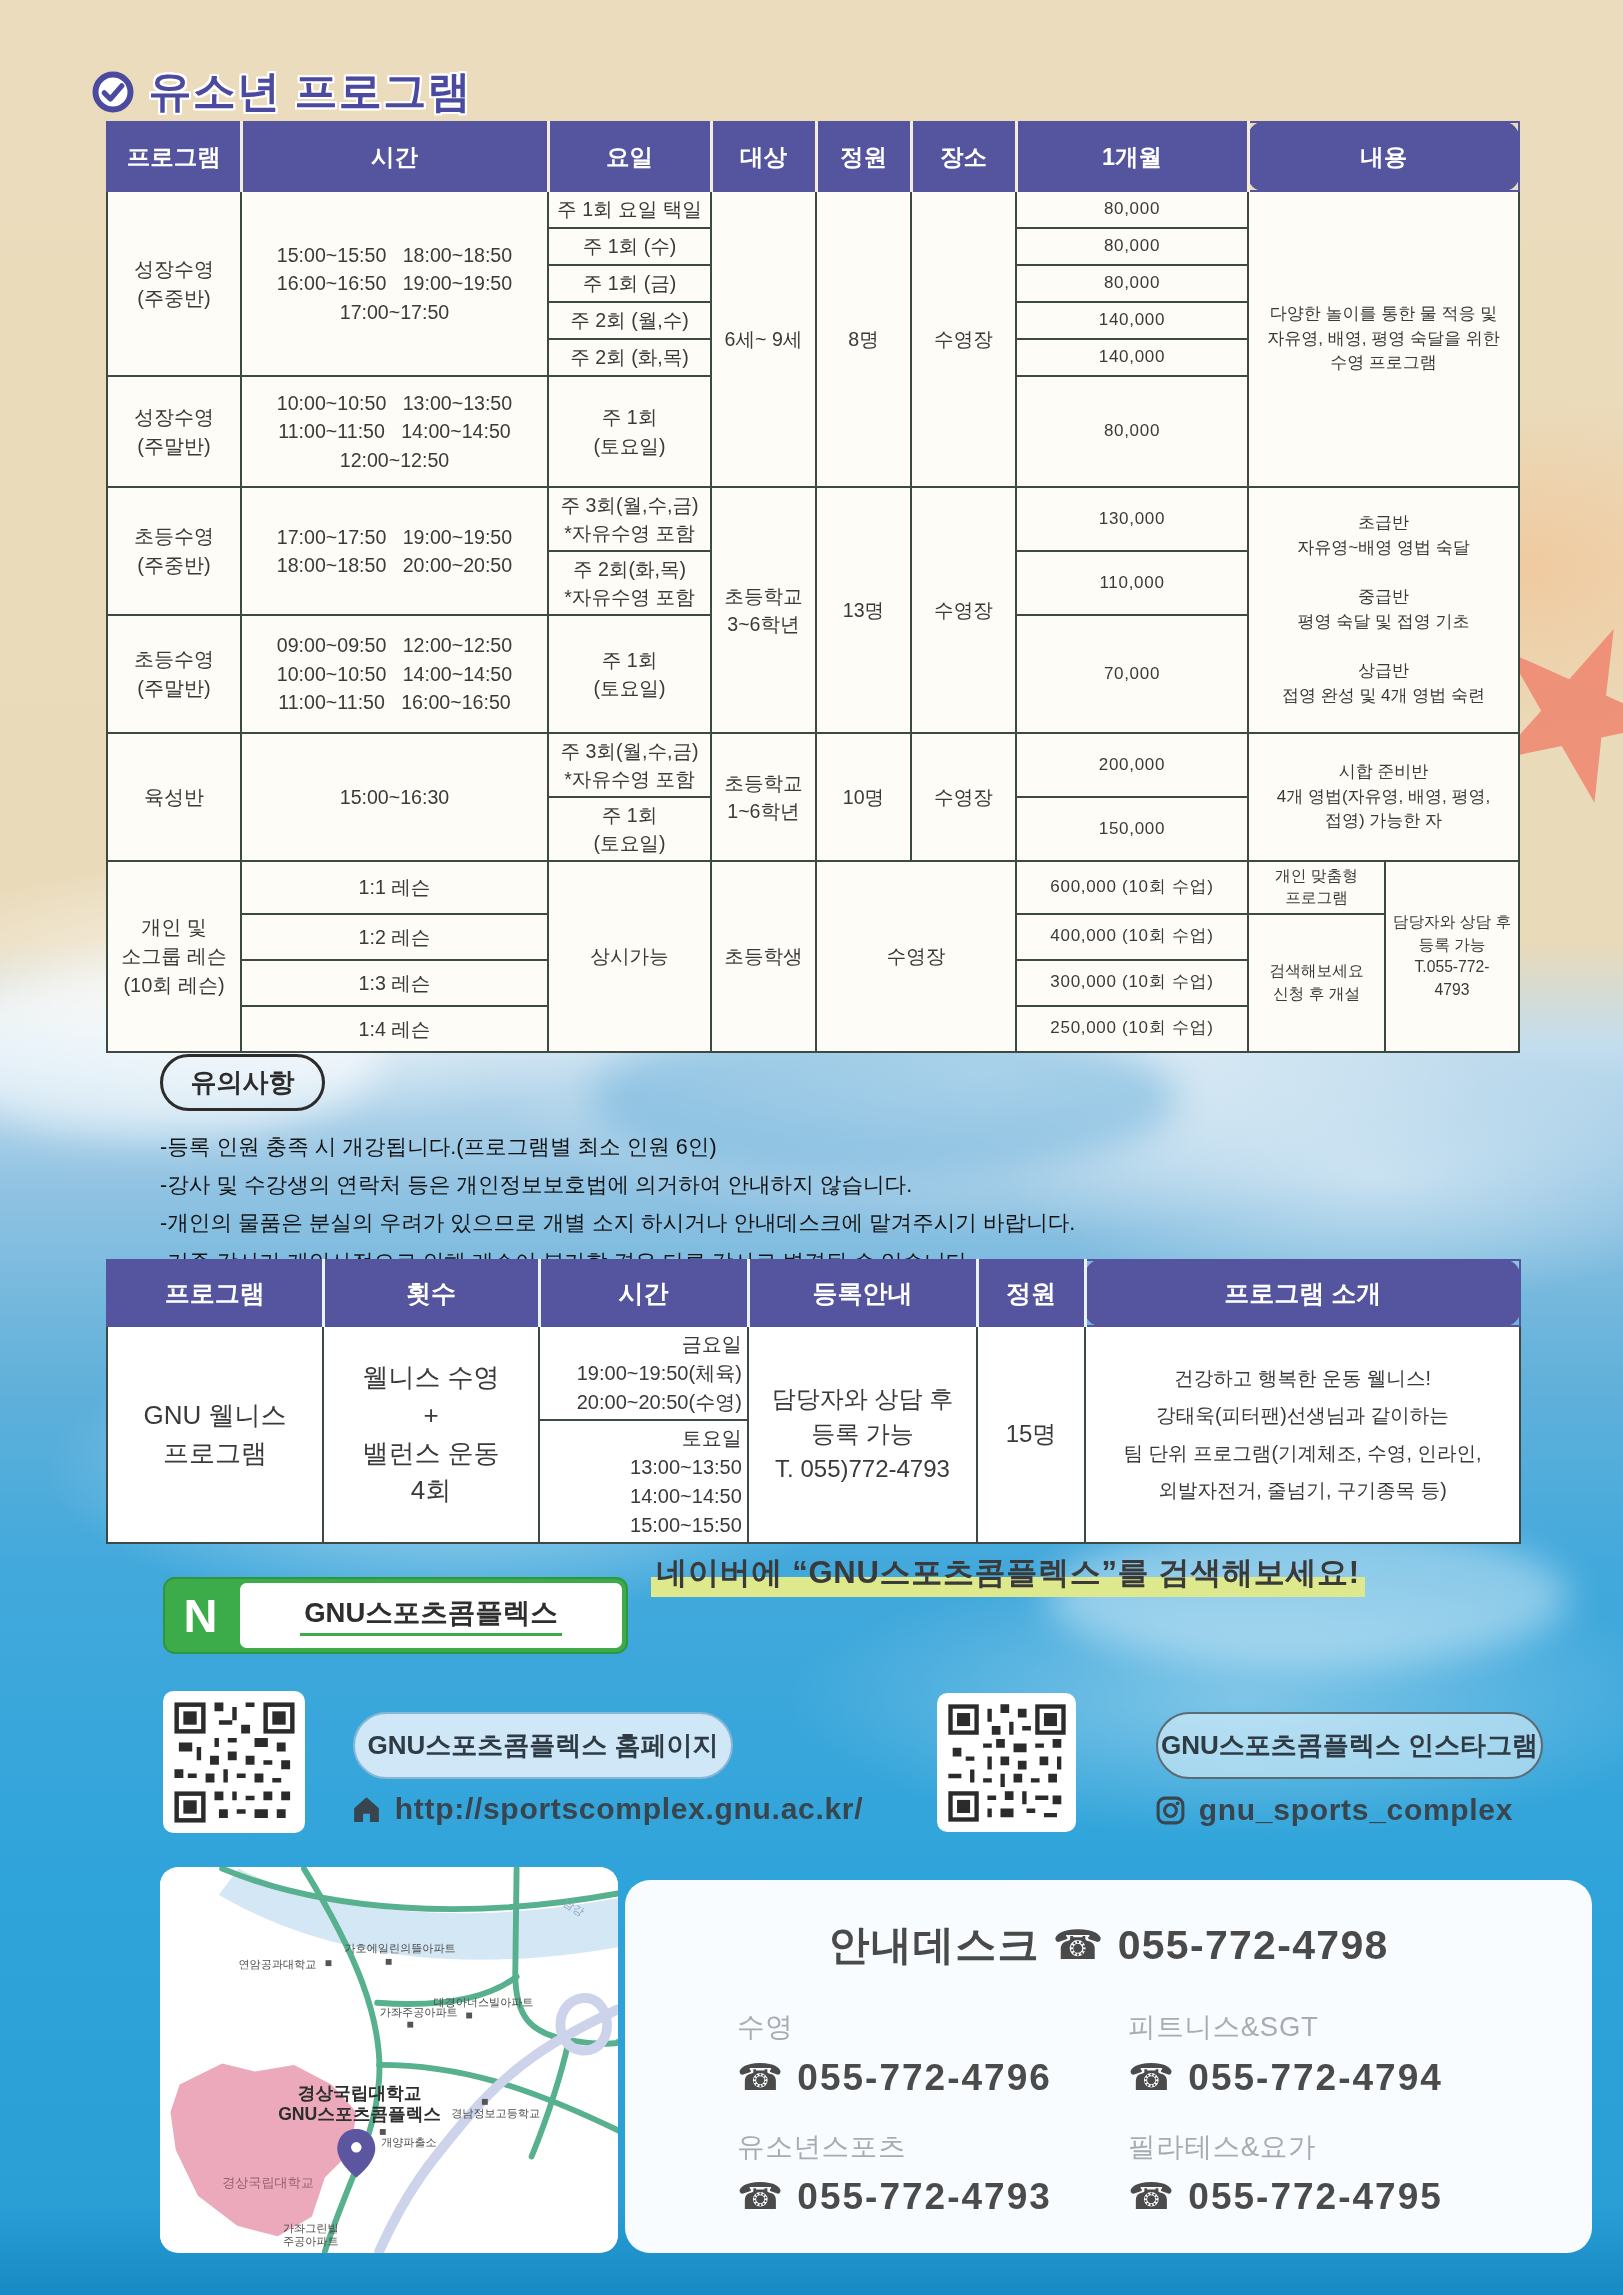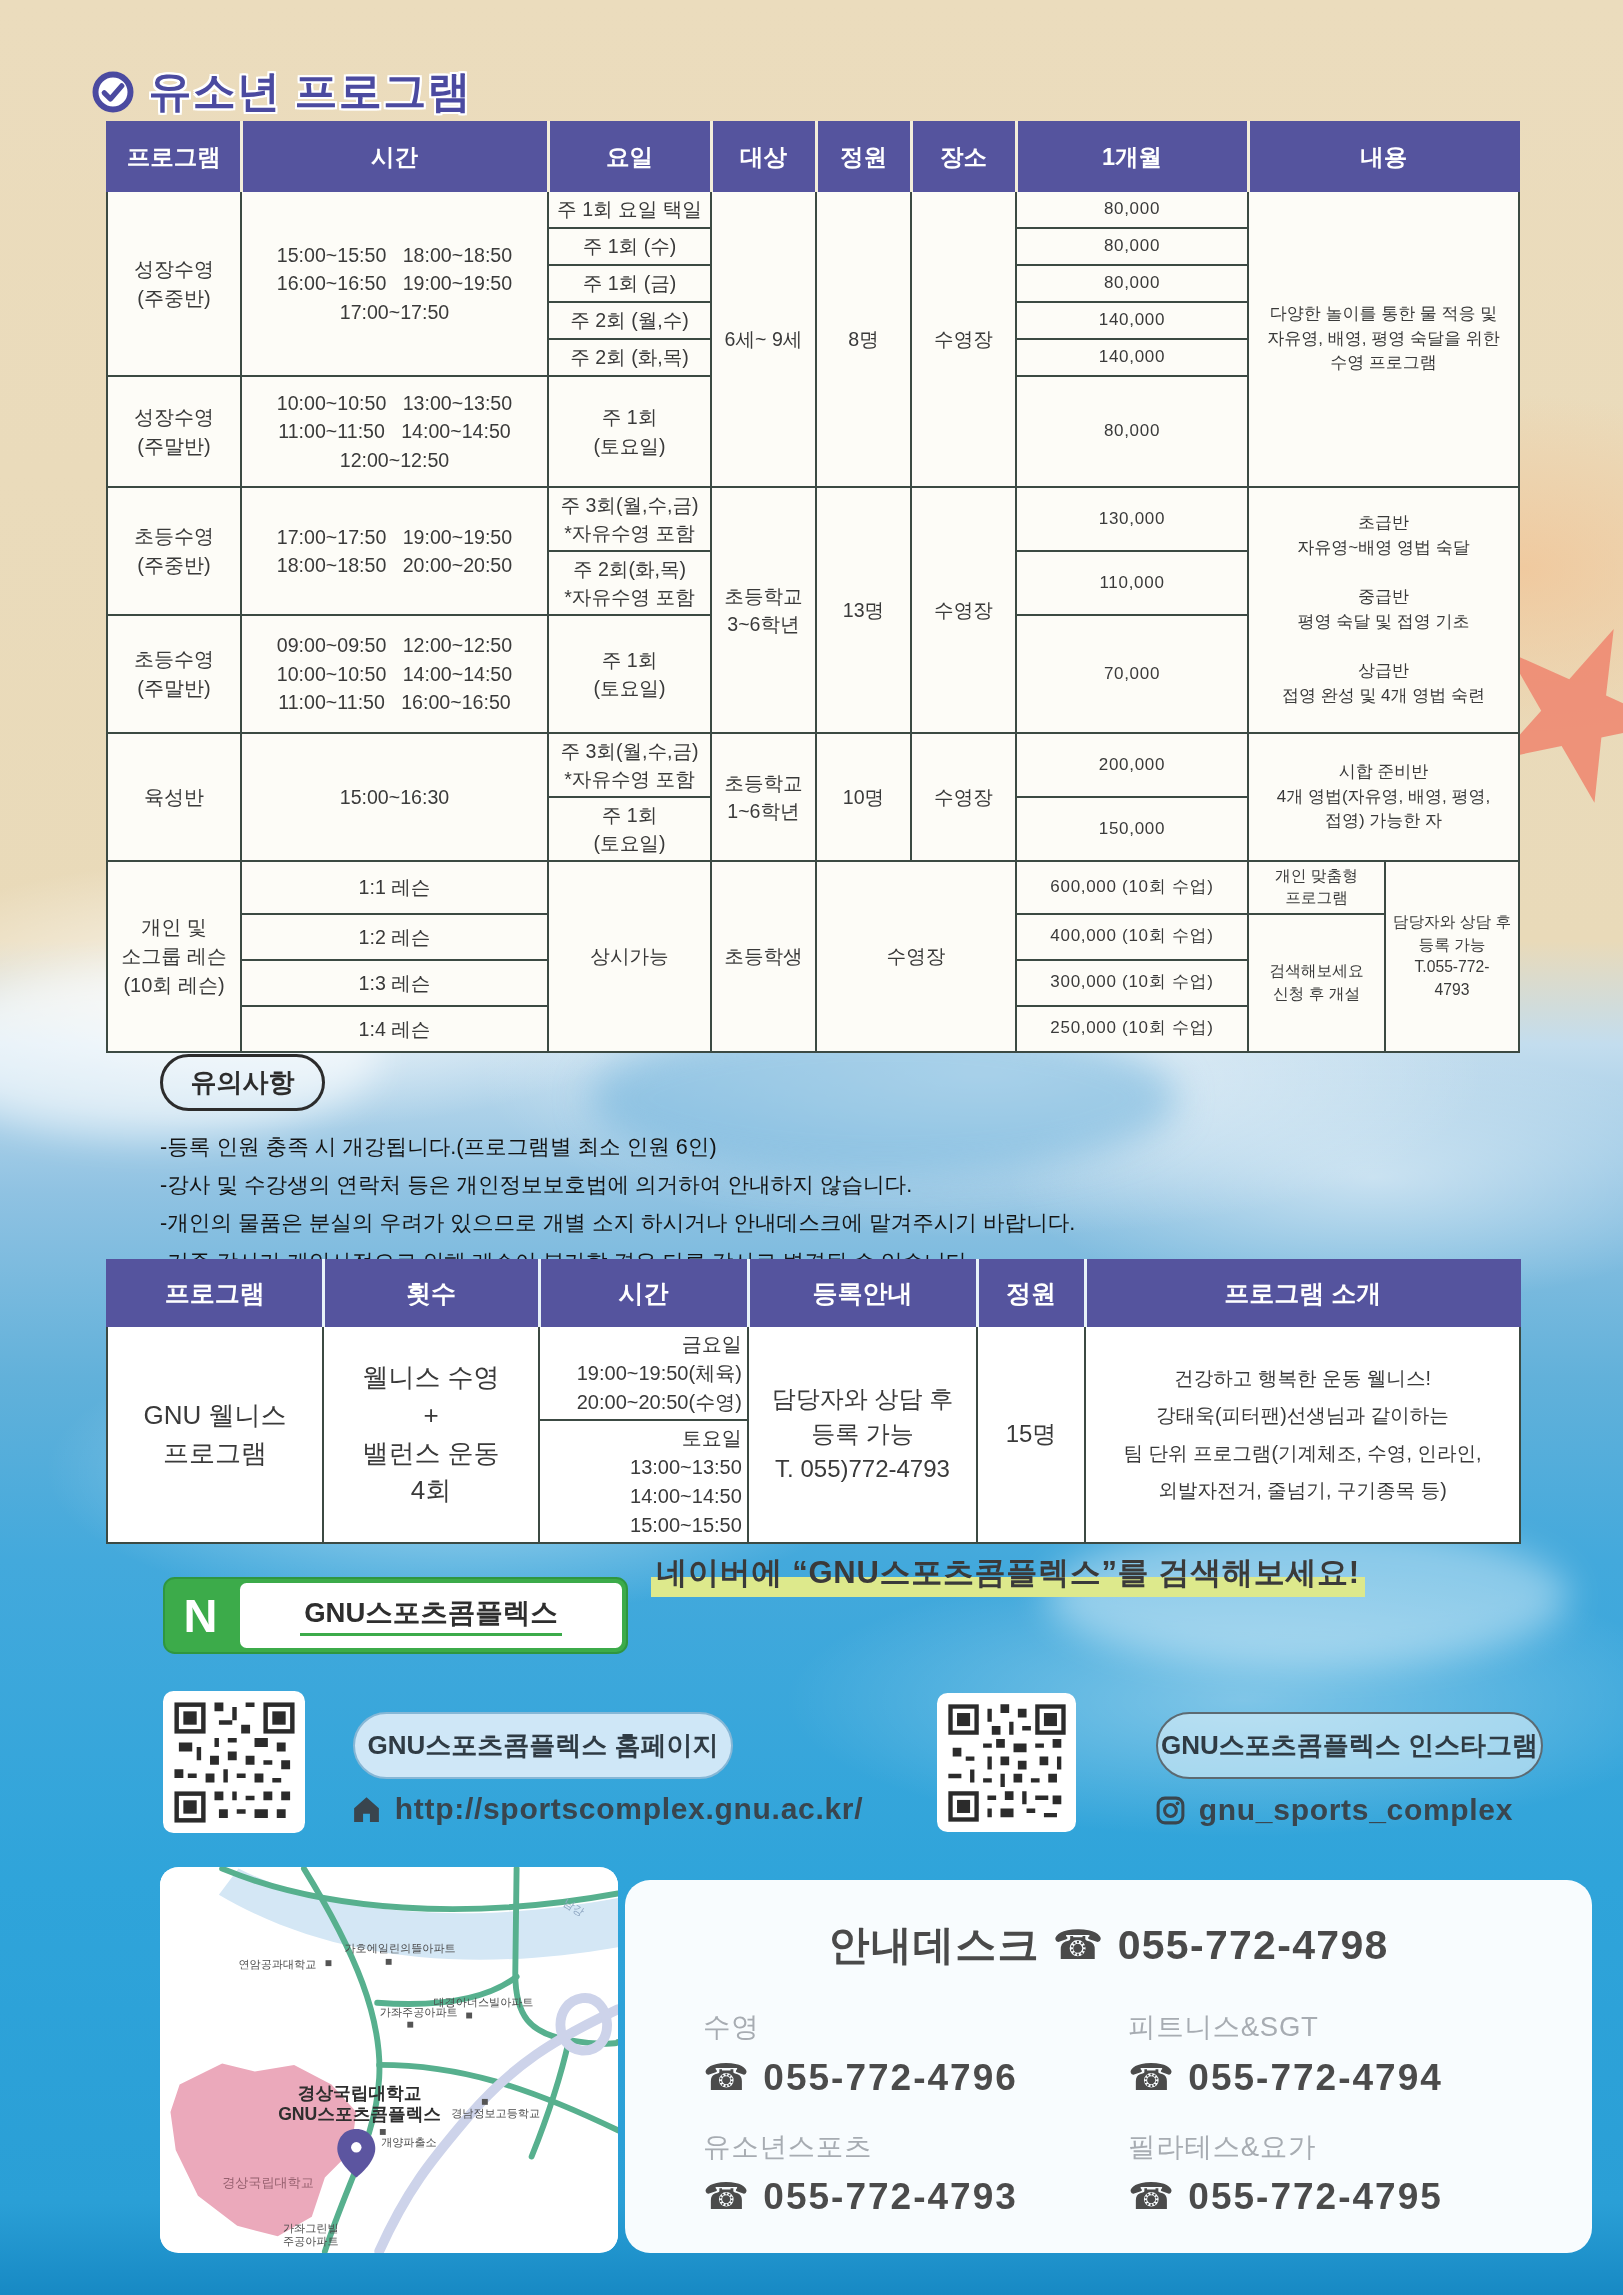--- a/index.html
+++ b/index.html
@@ -27,21 +27,21 @@
   .page-title{font-size:43px;font-weight:bold;color:#4b4aa0;letter-spacing:1.3px;
     text-shadow:2px 0 0 #fff,-2px 0 0 #fff,0 2px 0 #fff,0 -2px 0 #fff,2px 2px 0 #fff,-2px -2px 0 #fff,2px -2px 0 #fff,-2px 2px 0 #fff;}
 
   
   table{border-collapse:collapse;table-layout:fixed;}
   .t1{left:106px;top:121px;width:1413px;}
   .t2{left:106px;top:1259px;width:1413px;}
   th{background:#55549e;color:#fff;font-weight:bold;border:2px solid #55549e;}
   .t1 th{font-size:23.5px;height:65px;border-right:3.3px solid #f3eeda;}
   .t2 th{font-size:25px;height:62px;border-right:3.3px solid #e8f2f8;}
-  th:last-child{border-right:2px solid #55549e;}
+  th:last-child{border-right:2px solid #55549e;border-radius:15px;}
   td{background:#fdfcf7;border:2px solid #3c4a43;text-align:center;vertical-align:middle;
      color:#3a3a3a;font-size:19.6px;line-height:1.45;padding:2.6px 5.2px;}
   .t2 td{background:#ffffff;}
   td.prog{font-size:20px;}
   td.price{font-size:17px;letter-spacing:0.7px;}
   td.content{font-size:17px;}
   td.small{font-size:15.7px;}
   .h57{height:37px}.h170{height:111px}.h90{height:59px}.h180{height:118px}
   .h97{height:63px}.h70{height:46px}.h140{height:92px}.h165{height:108px}
   .t2 .prog2{font-size:26px;}
@@ -75,21 +75,21 @@
     font-size:26px;font-weight:bold;color:#2f3b44;}
   .pill.home{background:#cfe7f7;border:2px solid #86b7d6;}
   .pill.insta{background:rgba(235,246,252,.55);border:2px solid #5c6a72;}
   .url-row{display:flex;align-items:flex-end;gap:11.8px;font-size:30px;font-weight:bold;color:#39454e;letter-spacing:0.7px;}
   .url-row svg{flex:0 0 auto;}
 
   
   .map-card{left:160px;top:1867px;width:458px;height:386px;background:#fff;border-radius:18.3px;overflow:hidden;}
   .contact-card{left:625px;top:1880px;width:967px;height:373px;background:rgba(255,255,255,.97);border-radius:25px;}
   .desk-title{margin-top:38px;text-align:center;font-size:41px;font-weight:bold;color:#4a4a4a;letter-spacing:1.3px;}
-  .contact-grid{display:grid;grid-template-columns:1fr 1fr;padding:36px 78px 0;row-gap:30px;column-gap:39px;}
+  .contact-grid{display:grid;grid-template-columns:1fr 1fr;padding:36px 112px 0;row-gap:30px;column-gap:39px;}
   .c-label{font-size:27.5px;color:#a7acb2;margin-bottom:10.5px;letter-spacing:0.7px;}
   .c-phone{font-size:37px;font-weight:bold;color:#4b4b4b;letter-spacing:2px;}
 </style>
 </head>
 <body>
 
 <div class="page">
 
   <div class="blob" style="left:-78px;top:968px;width:458px;height:170px;background:rgba(255,255,255,.55);"></div>
   <div class="blob" style="left:589px;top:1020px;width:589px;height:157px;background:rgba(90,169,216,.45);"></div>

